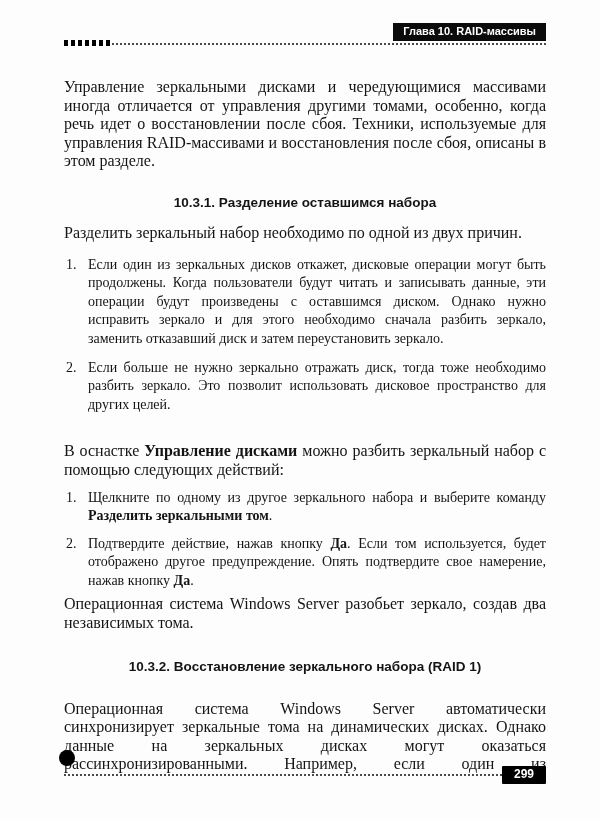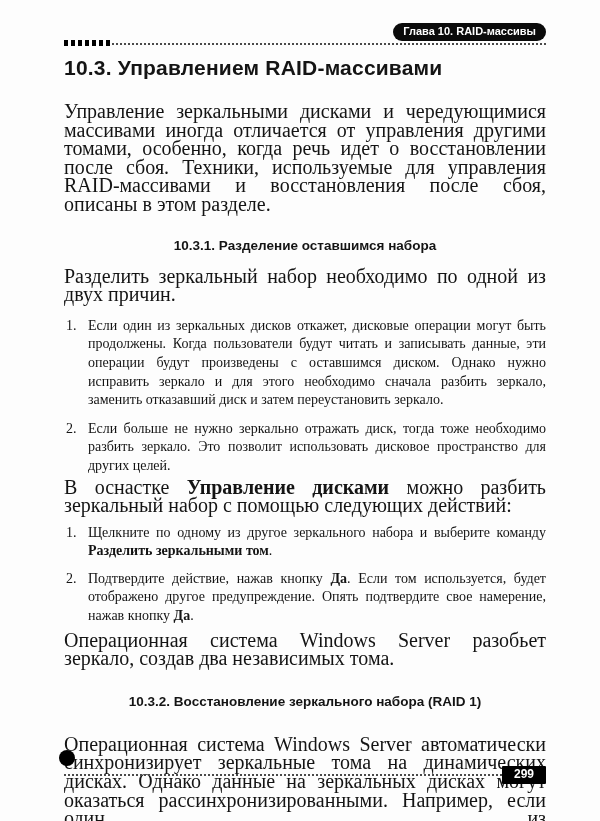--- a/index.html
+++ b/index.html
@@ -16,21 +16,20 @@
     position: absolute;
     top: 23px;
     right: 54px;
     background: #0b0b0b;
     color: #ffffff;
     font-family: "Liberation Sans", "DejaVu Sans", sans-serif;
     font-size: 11px;
     font-weight: bold;
     line-height: 15px;
     padding: 1px 10px 2px;
-    border-radius: 9px;
   }
   .top-dashes {
     position: absolute;
     top: 40px;
     left: 64px;
     width: 46px;
     height: 6px;
     background: repeating-linear-gradient(90deg, #000 0 4px, transparent 4px 7px);
   }
   .top-rule {
@@ -47,21 +46,21 @@
     width: 482px;
   }
   .title {
     font-family: "Liberation Sans", "DejaVu Sans", sans-serif;
     font-size: 21px;
     font-weight: bold;
     margin: 0;
     letter-spacing: 0.2px;
   }
   .body {
-    font-size: 20px;
+    font-size: 16px;
     line-height: 18.6px;
     text-align: justify;
     margin: 0;
   }
   .sub {
     font-family: "Liberation Sans", "DejaVu Sans", sans-serif;
     font-size: 13.5px;
     font-weight: bold;
     text-align: center;
     margin: 0;
@@ -74,21 +73,21 @@
     padding-left: 24px;
     margin: 0;
   }
   .li .num { position: absolute; left: 2px; top: 0; }
   b { font-weight: bold; }
   .mt-intro   { margin-top: 22px; }
   .mt-h2a     { margin-top: 24px; }
   .mt-lead    { margin-top: 14px; }
   .mt-item1   { margin-top: 13px; }
   .mt-item2   { margin-top: 10px; }
-  .mt-snapin  { margin-top: 2px; }
+  .mt-snapin  { margin-top: 28px; }
   .mt-step    { margin-top: 9px; }
   .mt-result  { margin-top: 5px; }
   .mt-h2b     { margin-top: 26px; }
   .mt-closing { margin-top: 26px; }
   .closing    { text-align-last: justify; }
   .footer-dot {
     position: absolute;
     left: 59px;
     top: 750px;
     width: 16px;
@@ -121,21 +120,20 @@
 <body>
 
 <div class="page">
 
   <div class="chapter-bar">Глава 10. RAID-массивы</div>
   <div class="top-dashes"></div>
   <div class="top-rule"></div>
 
   <div class="content">
 
-    <h1 class="title">10.3. Управлением RAID-массивами</h1>
 
     <p class="body mt-intro">Управление зеркальными дисками и чередующимися массивами иногда отличается от управления другими томами, особенно, когда речь идет о восстановлении после сбоя. Техники, используемые для управления RAID-массивами и восстановления после сбоя, описаны в этом разделе.</p>
 
     <h2 class="sub mt-h2a">10.3.1. Разделение оставшимся набора</h2>
 
     <p class="body mt-lead">Разделить зеркальный набор необходимо по одной из двух причин.</p>
 
     <div>
       <div class="li mt-item1"><span class="num">1.</span><span>Если один из зеркальных дисков откажет, дисковые операции могут быть продолжены. Когда пользователи будут читать и записывать данные, эти операции будут произведены с оставшимся диском. Однако нужно исправить зеркало и для этого необходимо сначала разбить зеркало, заменить отказавший диск и затем переустановить зеркало.</span></div>
       <div class="li mt-item2"><span class="num">2.</span><span>Если больше не нужно зеркально отражать диск, тогда тоже необходимо разбить зеркало. Это позволит использовать дисковое пространство для других целей.</span></div>

